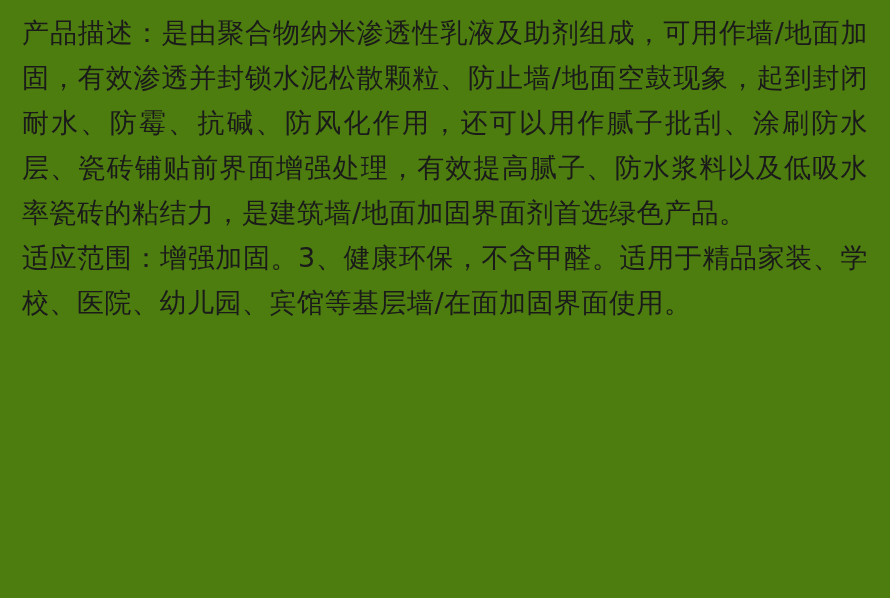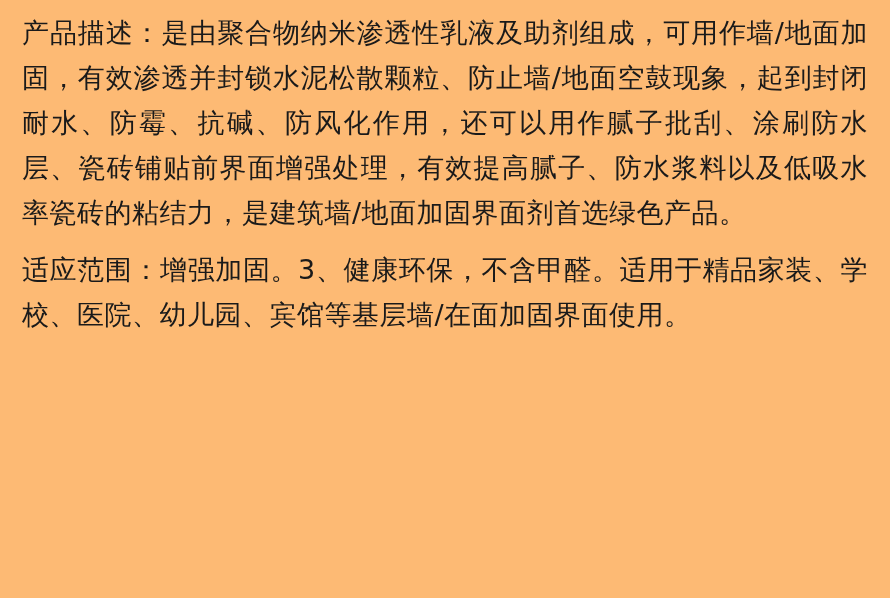--- a/index.html
+++ b/index.html
@@ -10,36 +10,36 @@
     width: 890px;
     height: 598px;
     background: #8cc63f;
     font-family: "DejaVu Sans", "Liberation Sans", sans-serif;
     overflow: hidden;
   }
   .page {
     box-sizing: border-box;
     width: 890px;
     height: 598px;
-    background: #fdba74;
+    background: #4d7c0f;
     padding: 10px 22px 0 22px;
   }
   .para {
     color: #1a1a1a;
     font-size: 27px;
     line-height: 45px;
     letter-spacing: 0.5px;
     text-align: justify;
     text-justify: inter-ideograph;
     margin: 0;
     white-space: pre-wrap;
     word-break: break-all;
   }
   .para + .para {
-    margin-top: 12px;
+    margin-top: 0;
   }
 </style>
 </head>
 <body>
 
 <div class="page">
   <p class="para">产品描述：是由聚合物纳米渗透性乳液及助剂组成，可用作墙/地面加固，有效渗透并封锁水泥松散颗粒、防止墙/地面空鼓现象，起到封闭耐水、防霉、抗碱、防风化作用，还可以用作腻子批刮、涂刷防水层、瓷砖铺贴前界面增强处理，有效提高腻子、防水浆料以及低吸水率瓷砖的粘结力，是建筑墙/地面加固界面剂首选绿色产品。</p>
   <p class="para">适应范围：增强加固。3、健康环保，不含甲醛。适用于精品家装、学校、医院、幼儿园、宾馆等基层墙/在面加固界面使用。</p>
 </div>
 

